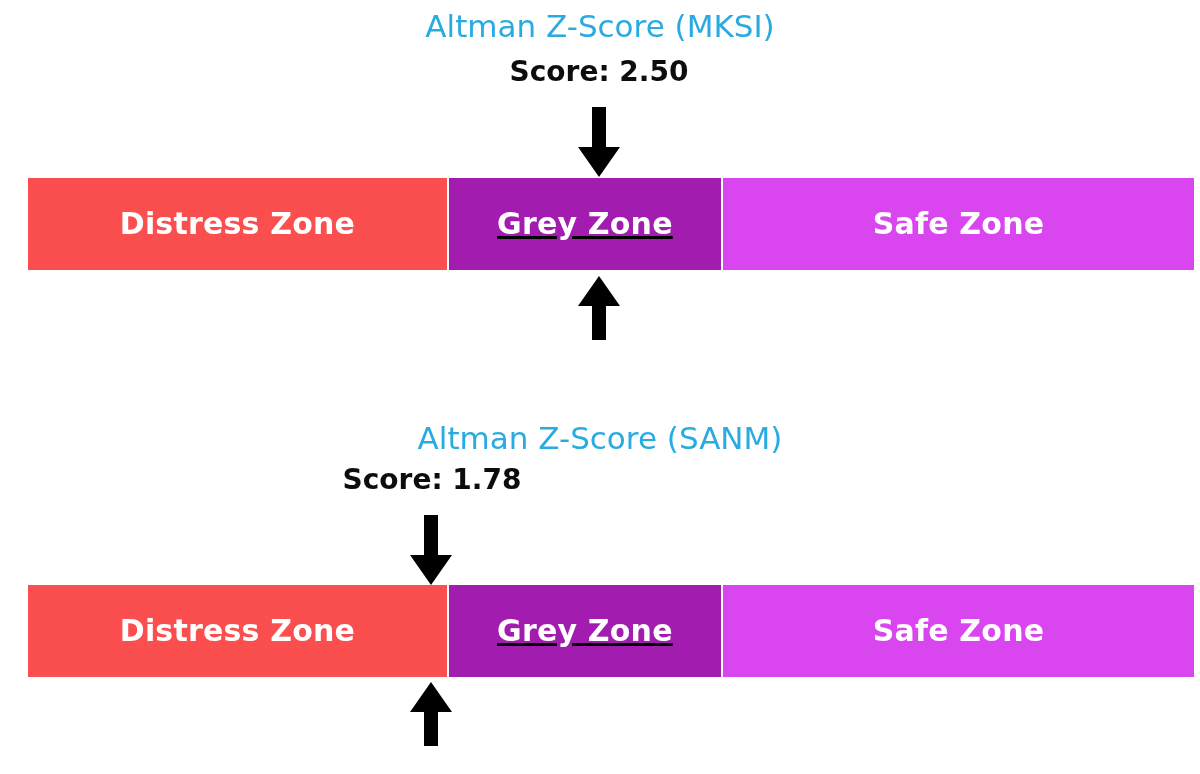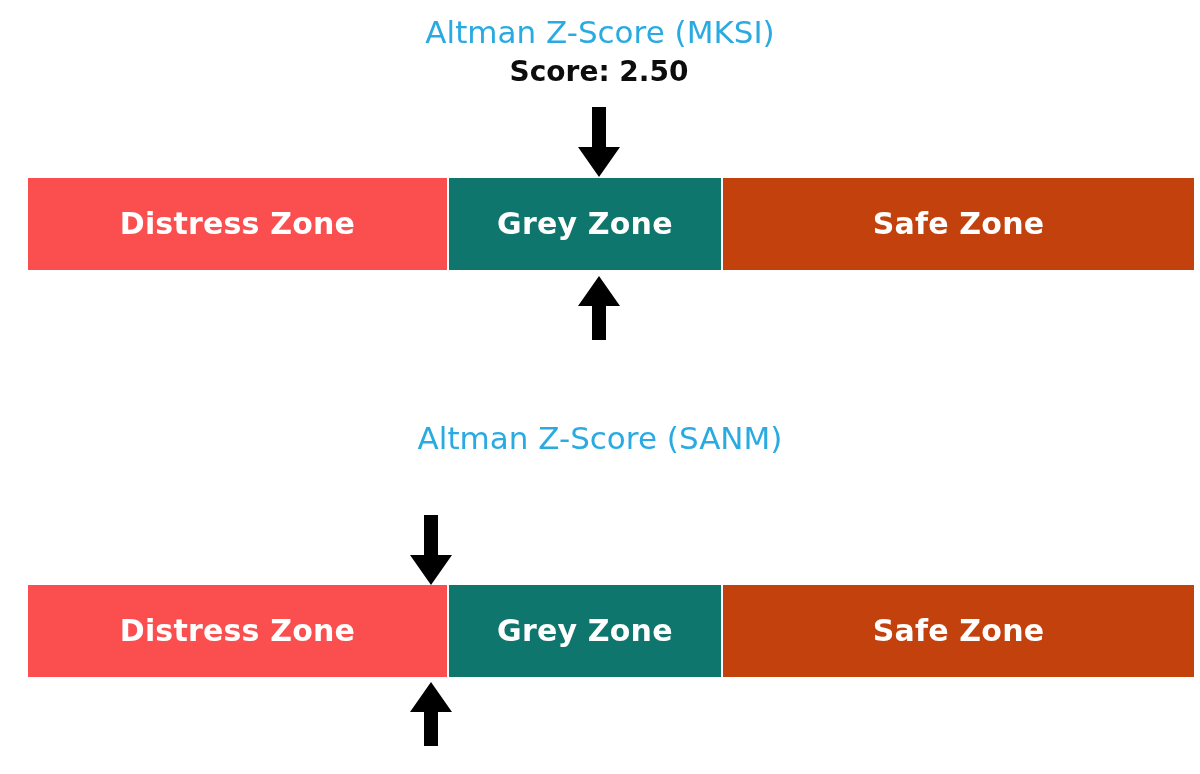--- a/index.html
+++ b/index.html
@@ -66,33 +66,33 @@
   .zone:last-child { border-right: none; }
   .zone-label {
     color: #ffffff;
     font-size: 30px;
     font-weight: 700;
     letter-spacing: 0.2px;
     white-space: nowrap;
     line-height: 1;
   }
   .zone-distress { background: #fb4f4f; }
-  .zone-grey     { background: #0f766e; }
-  .zone-safe     { background: #c2410c; }
+  .zone-grey     { background: #a21caf; text-decoration: underline; }
+  .zone-safe     { background: #d946ef; }
 
   
   .arrow {
     position: absolute;
     width: 46px;
     transform: translateX(-50%);
   }
   .arrow svg { display: block; width: 100%; height: 100%; }
 
   
-  #title-mksi   { top: 14px; }
+  #title-mksi   { top: 8px; }
   #score-mksi   { top: 55px; }
   #arrow-down-mksi { top: 107px; height: 72px; }
   #bar-mksi     { top: 178px; }
   #arrow-up-mksi   { top: 276px; height: 66px; }
 
   
   #title-sanm   { top: 400px; }
   #score-sanm   { top: 443px; }
   #arrow-down-sanm { top: 495px; height: 72px; }
   #bar-sanm     { top: 565px; }
@@ -129,20 +129,21 @@
     <svg viewBox="0 0 46 66" preserveAspectRatio="none" aria-hidden="true">
       <polygon points="23,0 44,30 30,30 30,64 16,64 16,30 2,30" fill="#000000"></polygon>
     </svg>
   </div>
 </div>
 
 <div class="panel" id="panel-sanm" style="top:0;height:774px;margin-top:20px;">
 
   <div class="chart-title" id="title-sanm">Altman Z-Score (SANM)</div>
 
+  <div class="score-label" id="score-sanm" style="left:432px;">Score: 1.78</div>
 
   <div class="arrow" id="arrow-down-sanm" style="left:431px;">
     <svg viewBox="0 0 46 72" preserveAspectRatio="none" aria-hidden="true">
       <polygon points="16,0 30,0 30,40 44,40 23,70 2,40 16,40" fill="#000000"></polygon>
     </svg>
   </div>
 
   <div class="zone-bar" id="bar-sanm">
     <div class="zone zone-distress" style="width:36.1%;">
       <span class="zone-label">Distress Zone</span>

